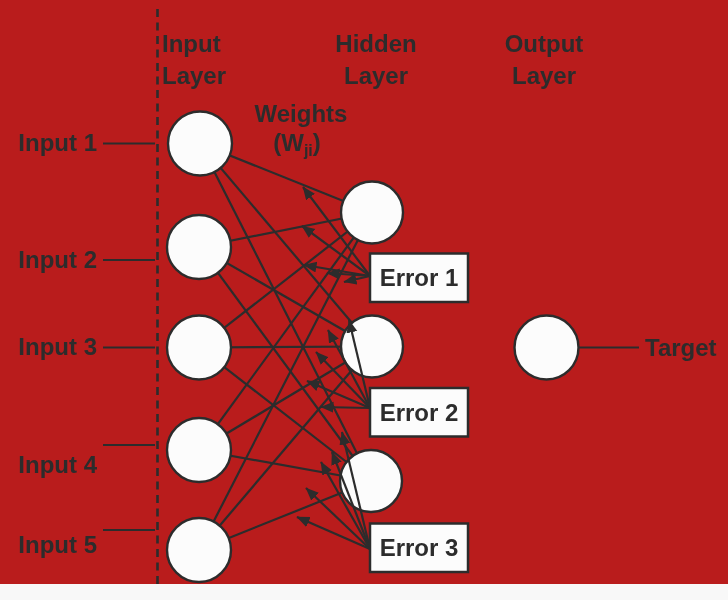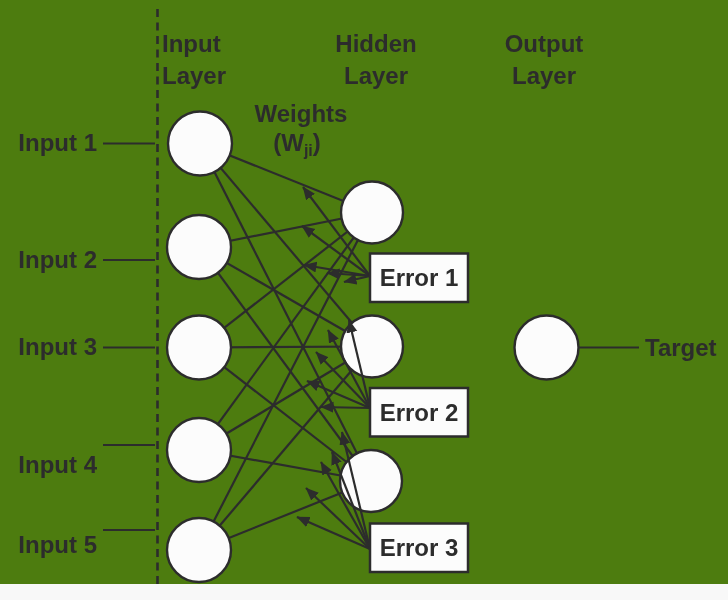--- a/index.html
+++ b/index.html
@@ -4,21 +4,21 @@
 <style>
   html, body {
     margin: 0;
     padding: 0;
     background: #f8f8f8;
   }
   .stage {
     position: relative;
     width: 728px;
     height: 584px;
-    background: #4d7c0f;
+    background: #b91c1c;
     overflow: hidden;
     font-family: "Liberation Sans", sans-serif;
   }
   svg text {
     font-family: "Liberation Sans", sans-serif;
     font-weight: 700;
     fill: #2c2c2c;
   }
   .t24 { font-size: 24px; }
   .t16 { font-size: 16px; }

